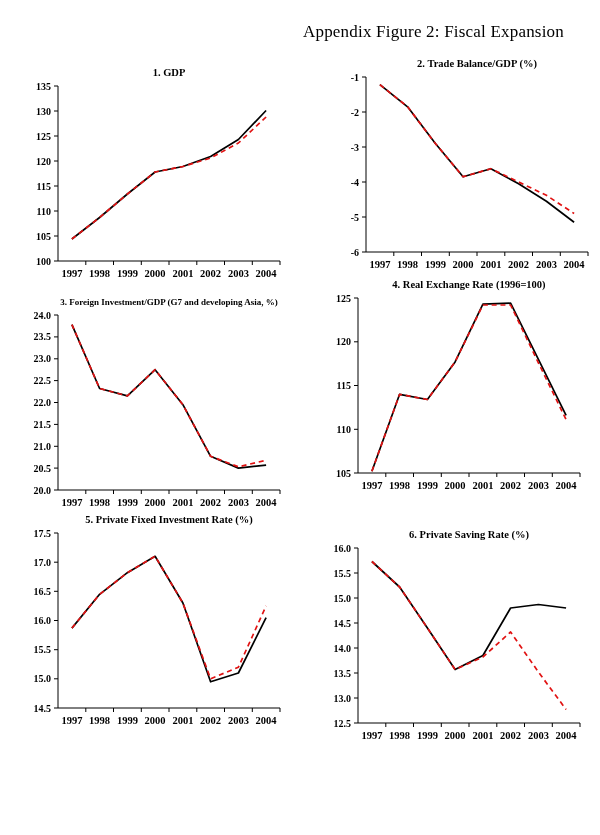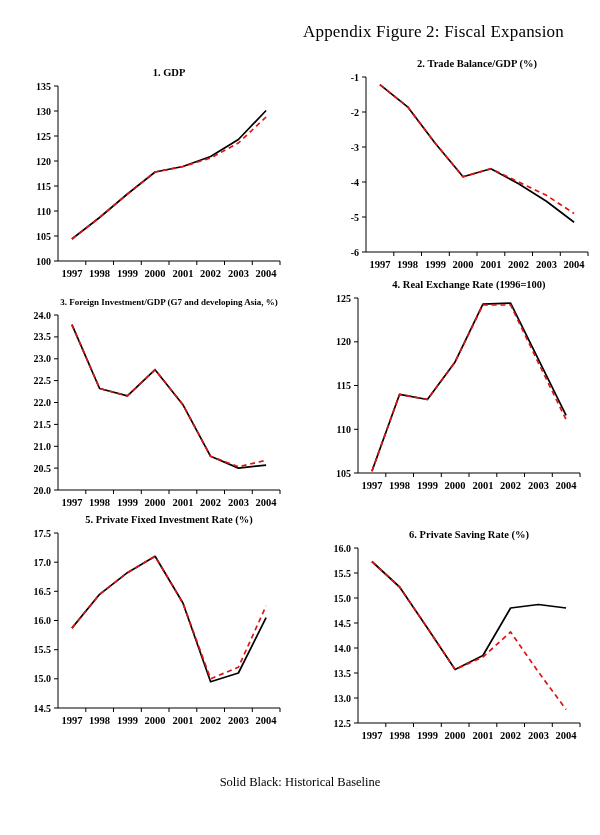--- a/index.html
+++ b/index.html
@@ -246,15 +246,14 @@
         <text x="170.9" y="213" text-anchor="middle" font-size="10.5" font-weight="bold">2001</text>
         <text x="198.6" y="213" text-anchor="middle" font-size="10.5" font-weight="bold">2002</text>
         <text x="226.4" y="213" text-anchor="middle" font-size="10.5" font-weight="bold">2003</text>
         <text x="254.1" y="213" text-anchor="middle" font-size="10.5" font-weight="bold">2004</text>
         <polyline points="59.9,35.5 87.6,61.0 115.4,102.0 143.1,143.5 170.9,129.5 198.6,82.0 226.4,78.5 254.1,82.0" fill="none" stroke="#000000" stroke-width="1.7" stroke-linejoin="round" stroke-dasharray="none"></polyline>
         <polyline points="59.9,35.5 87.6,61.0 115.4,102.0 143.1,143.5 170.9,131.0 198.6,106.0 226.4,146.0 254.1,183.5" fill="none" stroke="#e11212" stroke-width="1.7" stroke-linejoin="round" stroke-dasharray="5,3.8"></polyline>
       </svg>
   </div>
 
   <div class="legend">
-    <div>Solid Black: Historical Baseline</div>
   </div>
 </div>
 
 </body></html>

